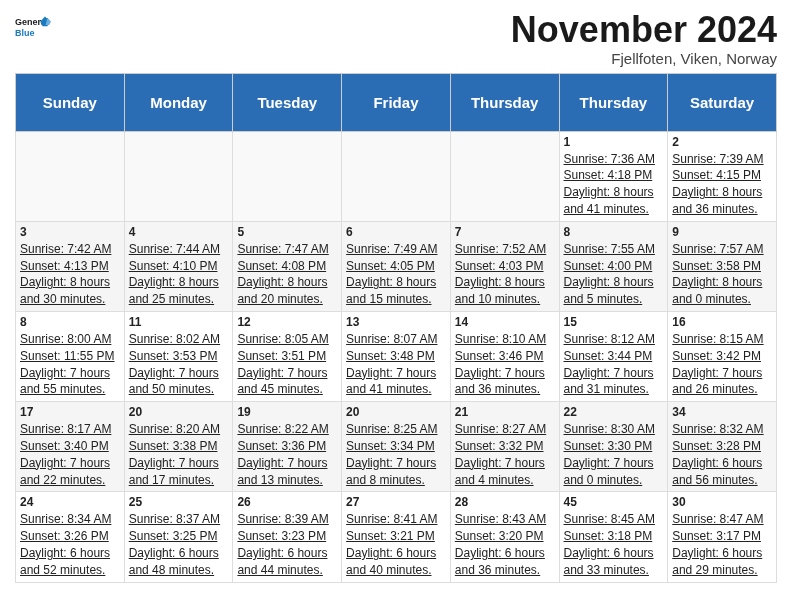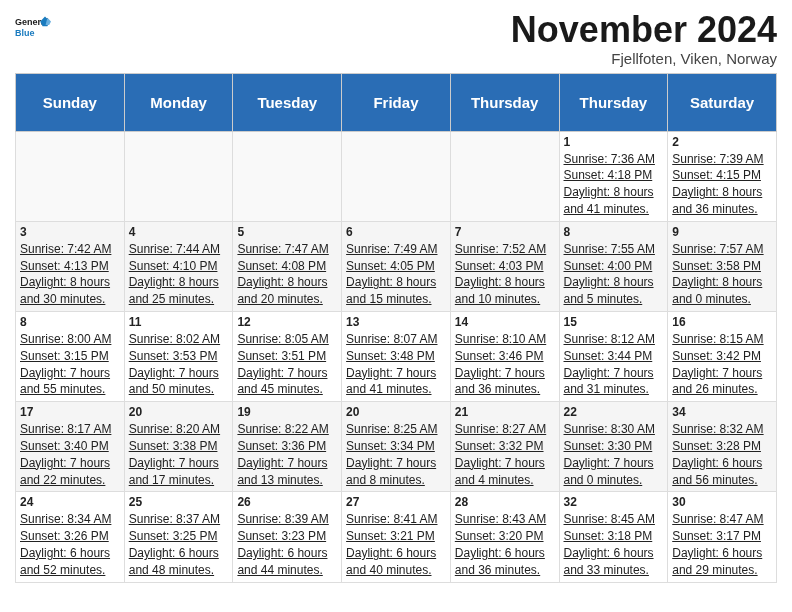--- a/index.html
+++ b/index.html
@@ -173,21 +173,21 @@
             <span class="day-number">9</span>
             <div class="day-info">Sunrise: 7:57 AM
 Sunset: 3:58 PM
 Daylight: 8 hours and 0 minutes.</div>
           </td>
         </tr>
         <tr>
           <td>
             <span class="day-number">8</span>
             <div class="day-info">Sunrise: 8:00 AM
-Sunset: 3:15 PM
+Sunset: 11:55 PM
 Daylight: 7 hours and 55 minutes.</div>
           </td>
           <td>
             <span class="day-number">11</span>
             <div class="day-info">Sunrise: 8:02 AM
 Sunset: 3:53 PM
 Daylight: 7 hours and 50 minutes.</div>
           </td>
           <td>
             <span class="day-number">12</span>
@@ -289,21 +289,21 @@
 Sunset: 3:21 PM
 Daylight: 6 hours and 40 minutes.</div>
           </td>
           <td>
             <span class="day-number">28</span>
             <div class="day-info">Sunrise: 8:43 AM
 Sunset: 3:20 PM
 Daylight: 6 hours and 36 minutes.</div>
           </td>
           <td>
-            <span class="day-number">32</span>
+            <span class="day-number">45</span>
             <div class="day-info">Sunrise: 8:45 AM
 Sunset: 3:18 PM
 Daylight: 6 hours and 33 minutes.</div>
           </td>
           <td>
             <span class="day-number">30</span>
             <div class="day-info">Sunrise: 8:47 AM
 Sunset: 3:17 PM
 Daylight: 6 hours and 29 minutes.</div>
           </td>

